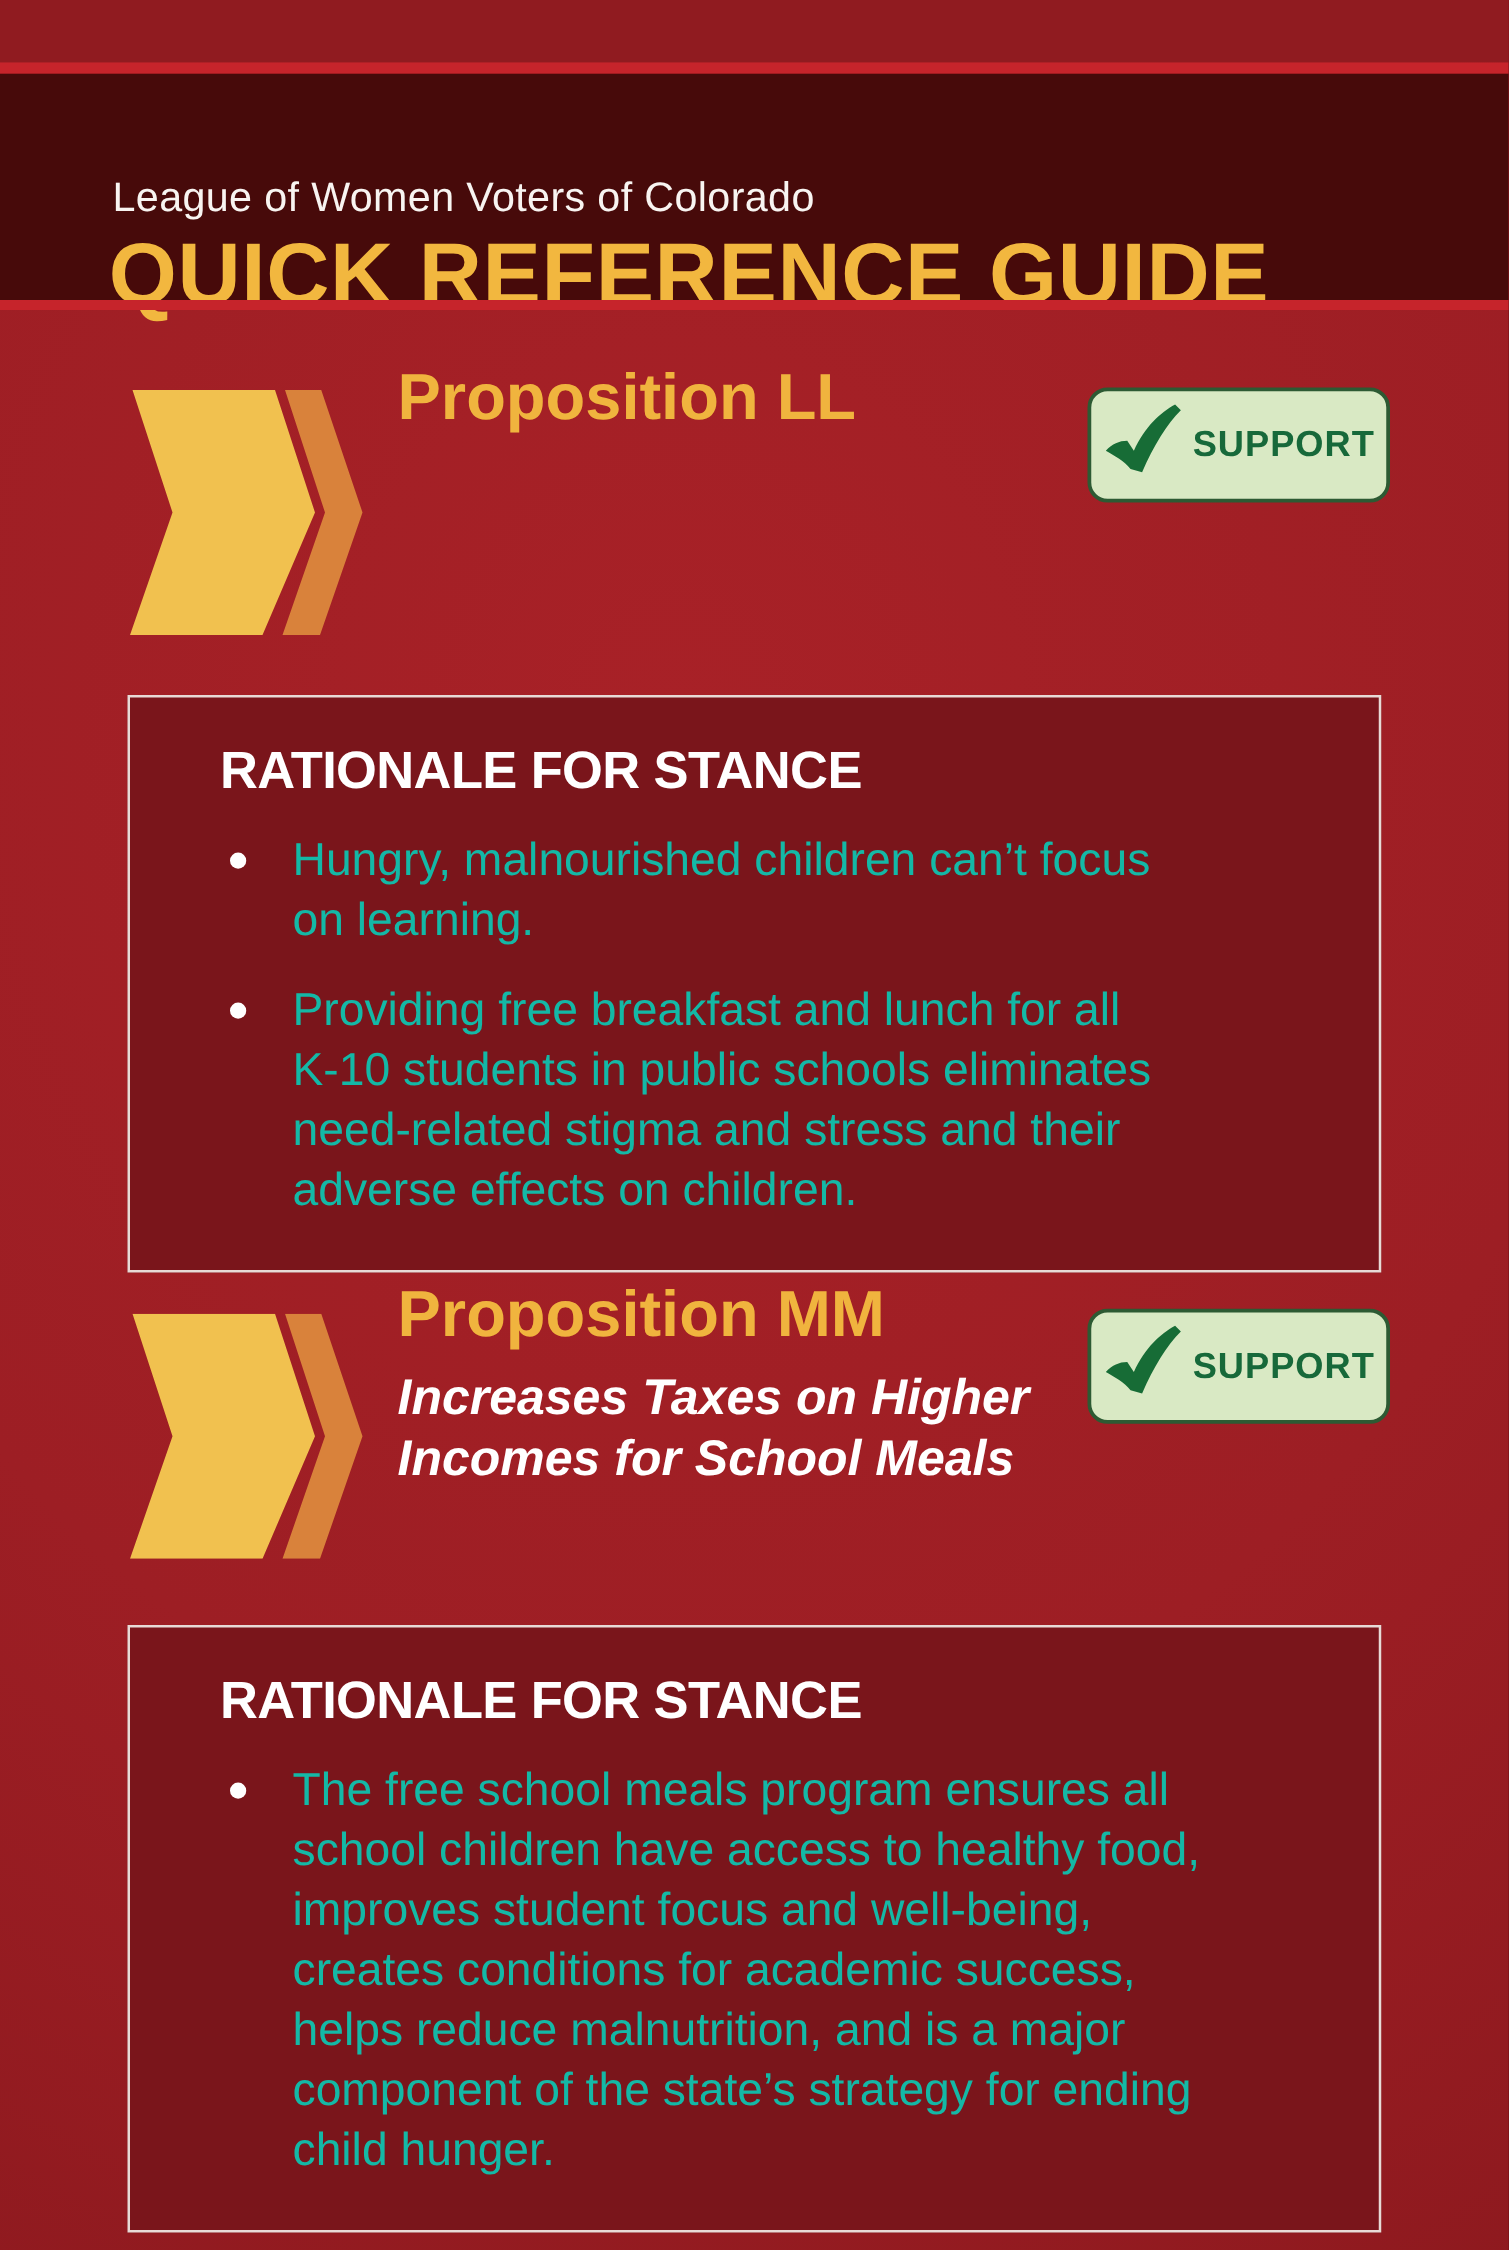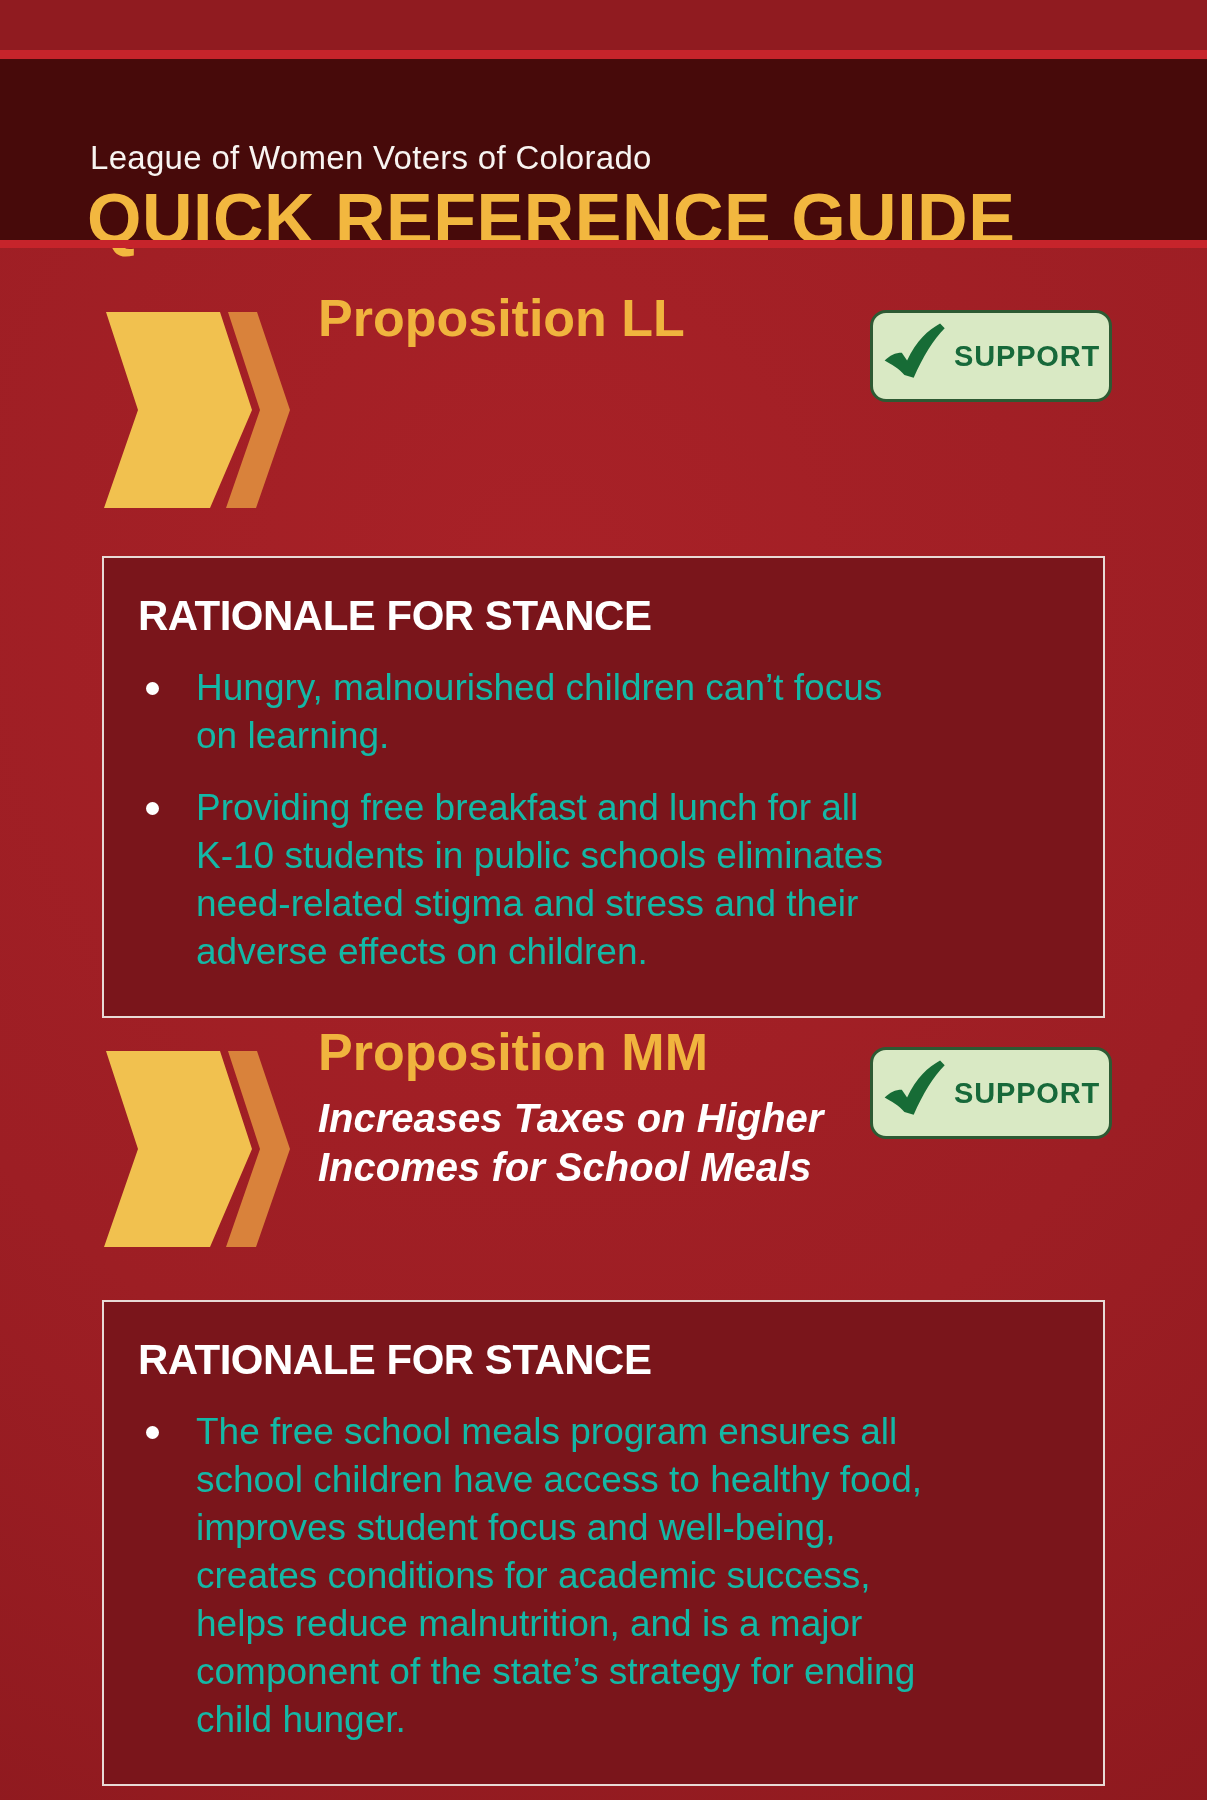--- a/index.html
+++ b/index.html
@@ -48,21 +48,21 @@
   .badge.ll { top:310px; }
   .badge.mm { top:1047px; }
   .badge .check { width:66px; height:62px; margin-top:-8px; flex:0 0 auto; }
   .badge .stance {
     font-size:29px; font-weight:bold; color:#17693a; letter-spacing:0.8px;
   }
 
   .rationale {
     position:absolute; left:102px; width:1003px; box-sizing:border-box;
     background:#7a151b; border:2px solid #e8dad6;
-    padding:34px 52px 16px 34px;
+    padding:34px 52px 16px 72px;
   }
   .rationale.ll { top:556px; min-height:414px; }
   .rationale.mm { top:1300px; min-height:459px; }
   .rationale h2 {
     margin:0 0 24px 0; font-size:42px; font-weight:bold; color:#ffffff;
     letter-spacing:-0.5px;
   }
   .rationale ul { list-style:none; margin:0; padding:0; }
   .rationale li {
     position:relative; padding-left:58px; margin-bottom:24px;

